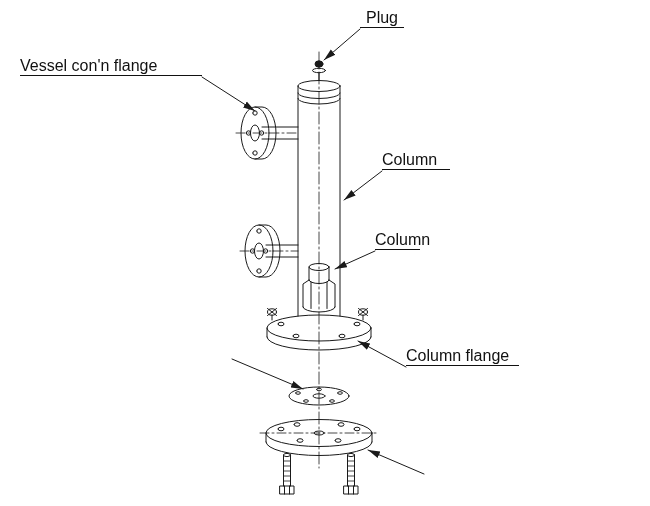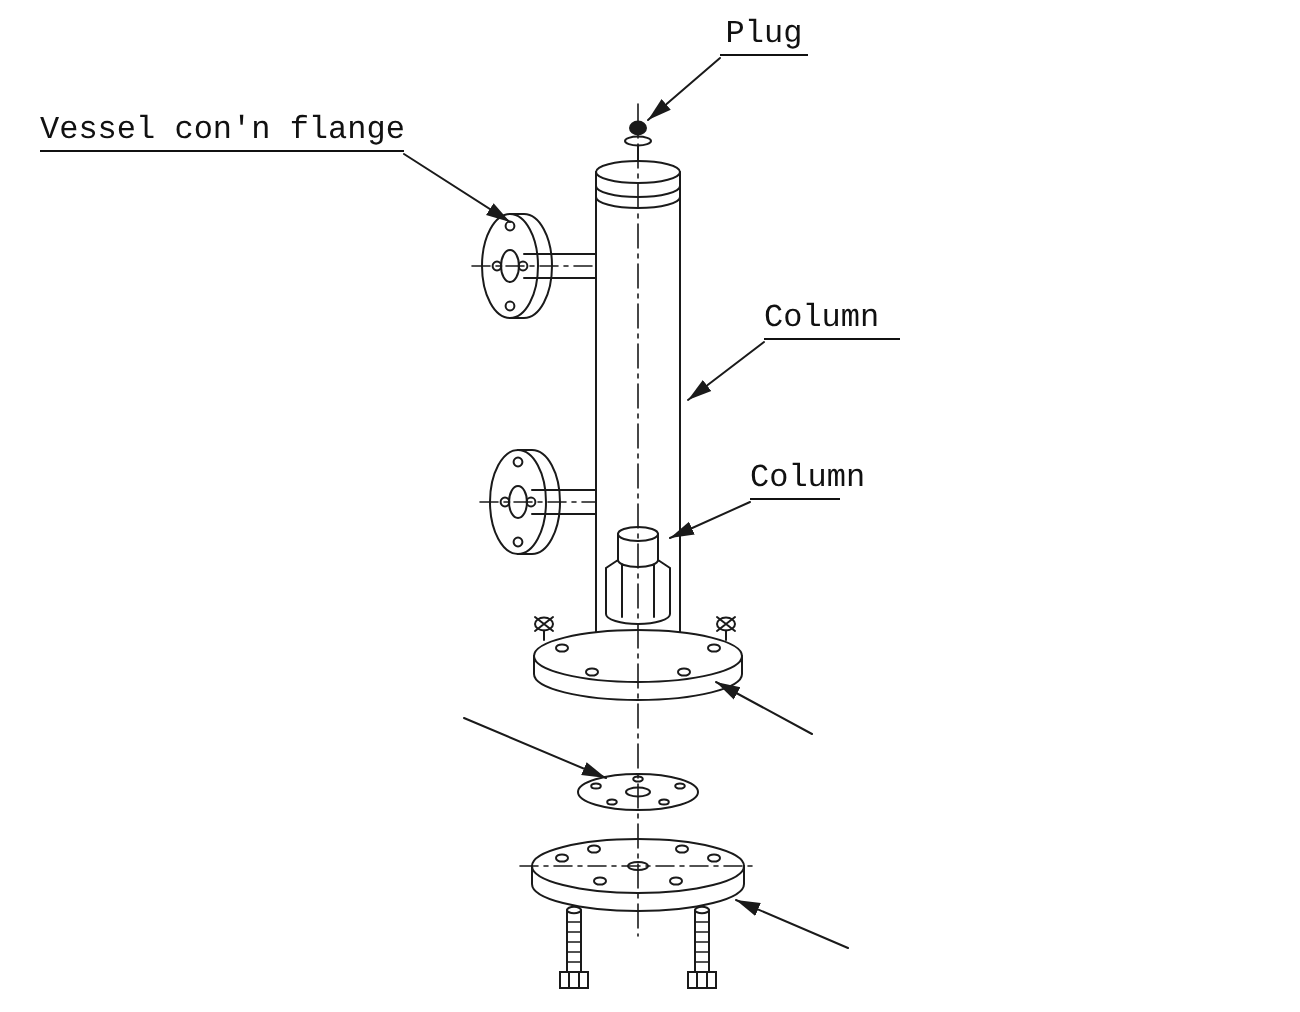--- a/index.html
+++ b/index.html
@@ -6,21 +6,21 @@
   .canvas {
     position:relative;
     width:650px; height:506px;
     background:#ffffff;
     overflow:hidden;
     font-family:"Liberation Sans", sans-serif;
   }
   .canvas svg { position:absolute; left:0; top:0; }
   .label {
     position:absolute;
-    font-family:Liberation Mono, monospace;
+    font-family:Liberation Sans, sans-serif;
     font-size:16px;
     line-height:19px;
     color:#111111;
     border-bottom:1.2px solid #111111;
     padding-bottom:1px;
     white-space:nowrap;
     height:20px;
     box-sizing:border-box;
   }
 </style>
@@ -128,16 +128,17 @@
   </svg>
 
   <div class="label" style="left:360px; top:8px; width:44px; text-align:center;">Plug</div>
 
   <div class="label" style="left:382px; top:150px; width:68px;">Column</div>
 
   <div class="label" style="left:20px; top:56px; width:182px;">Vessel con'n flange</div>
 
   <div class="label" style="left:375px; top:230px; width:45px;">Column</div>
 
+  <div class="label" style="left:406px; top:346px; width:113px;">Column flange</div>
 
 
 
 </div>
 
 </body></html>

